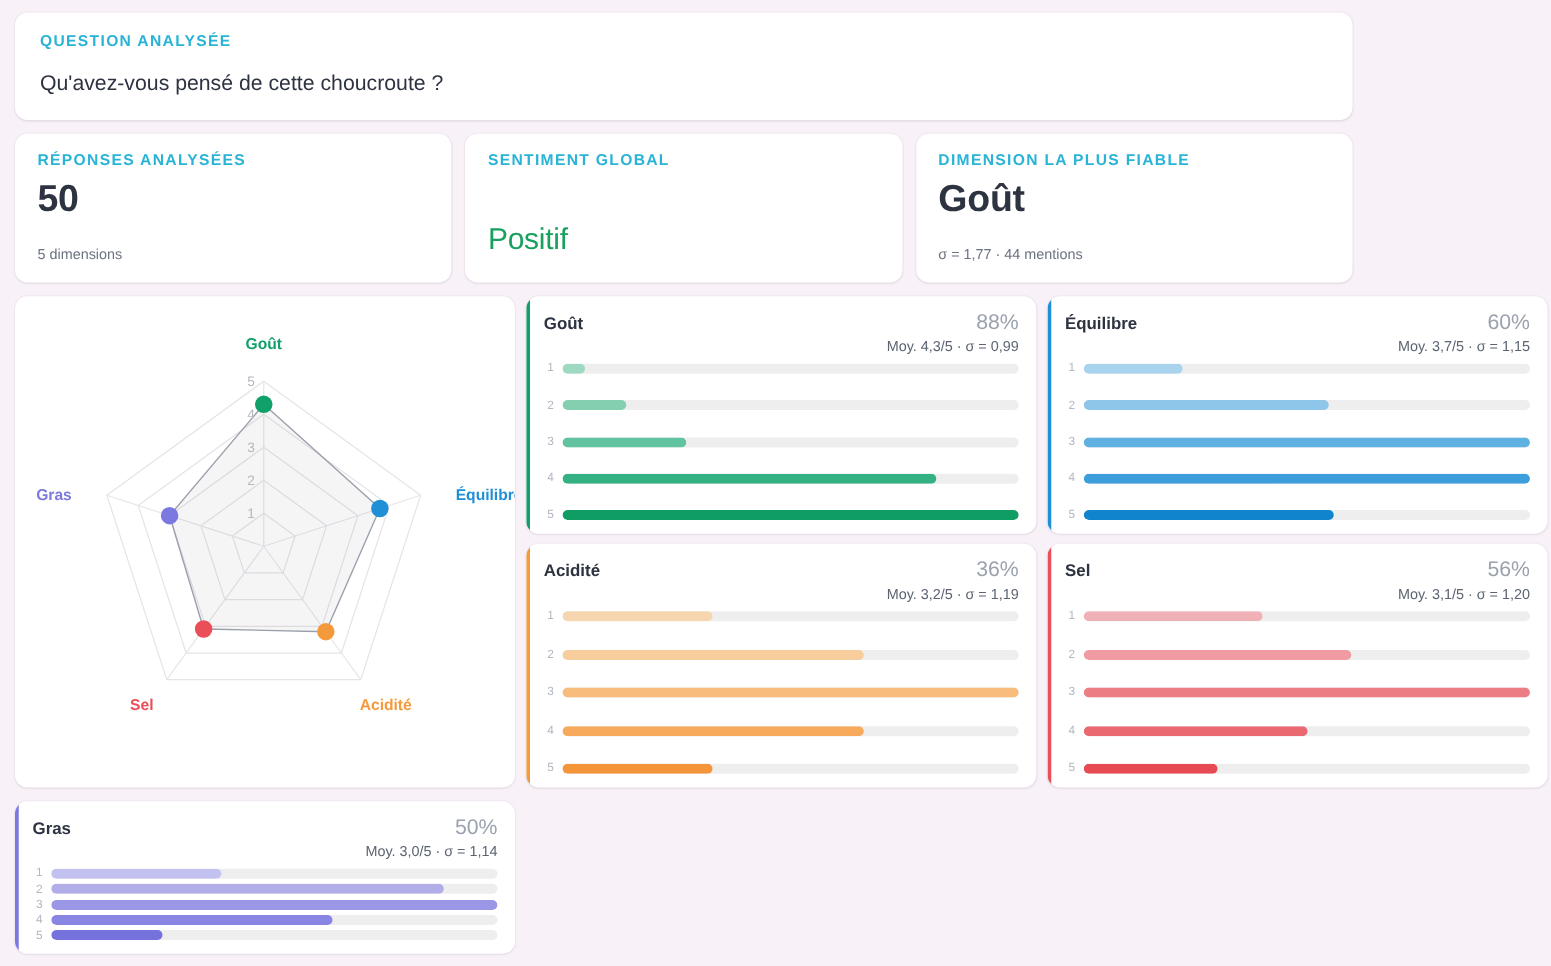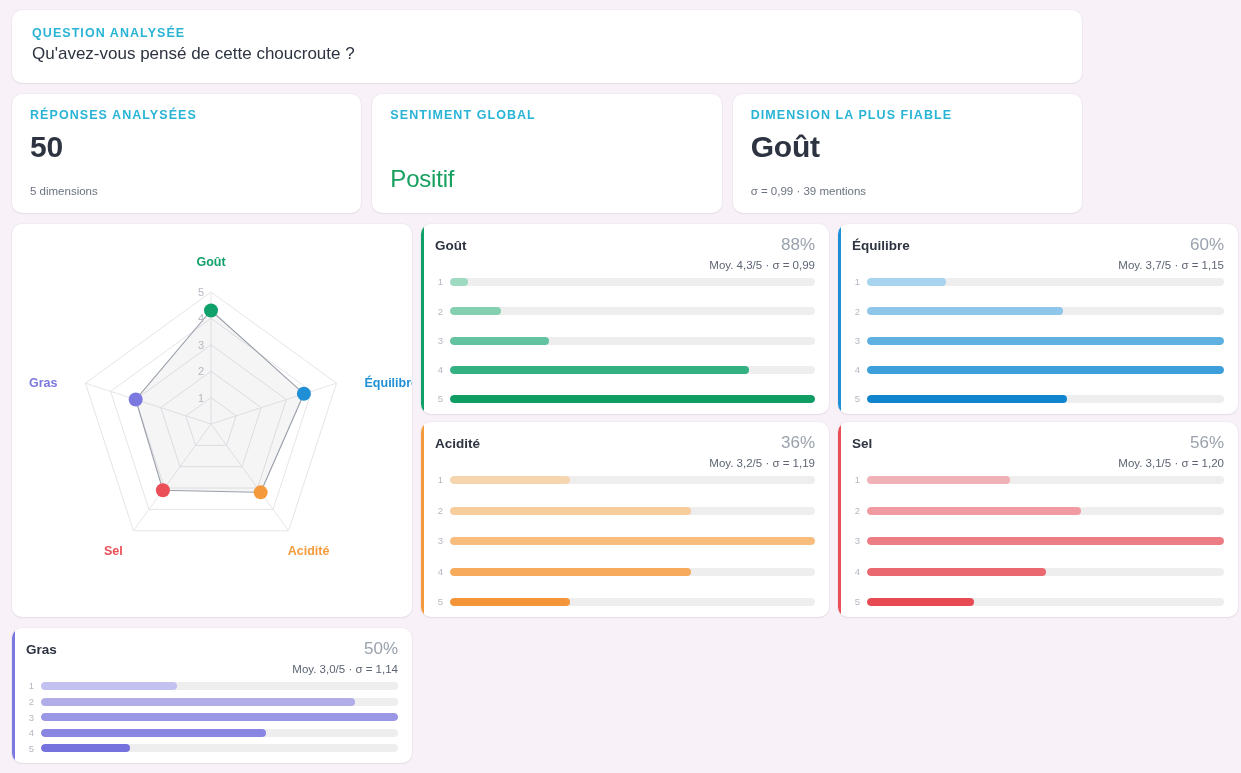--- a/index.html
+++ b/index.html
@@ -33,21 +33,21 @@
 
   .eyebrow {
     font-size: 12.5px;
     letter-spacing: .085em;
     font-weight: 700;
     color: #29b4d6;
     text-transform: uppercase;
     line-height: 1.2;
   }
   .question-text {
-    margin-top: 2px;
+    margin-top: 15px;
     font-size: 17px;
     color: #2d3340;
     line-height: 1.3;
   }
 
   
   .stat-row {
     display: grid;
     grid-template-columns: 1fr 1fr 1fr;
     gap: 11px;
@@ -178,21 +178,21 @@
     </div>
 
     <div class="card stat-card">
       <div class="eyebrow">SENTIMENT GLOBAL</div>
       <div class="stat-value positive">Positif</div>
     </div>
 
     <div class="card stat-card">
       <div class="eyebrow">DIMENSION LA PLUS FIABLE</div>
       <div class="stat-value">Goût</div>
-      <div class="stat-sub">σ = 0,99 · 39 mentions</div>
+      <div class="stat-sub">σ = 1,77 · 44 mentions</div>
     </div>
 
   </div>
 
   <div class="main-grid">
 
     <div class="card radar-card">
       <svg id="radar-svg" viewBox="0 0 400 393">
           <polygon points="199,173.6 224.10789203019206,191.8419513485014 214.5175306605213,221.35804865149862 183.4824693394787,221.35804865149862 173.89210796980794,191.8419513485014" fill="none" stroke="#e6e4e8" stroke-width="1"></polygon>
           <polygon points="199,147.2 249.2157840603841,183.6839026970028 230.03506132104258,242.7160973029972 167.96493867895742,242.7160973029972 148.78421593961588,183.6839026970028" fill="none" stroke="#e6e4e8" stroke-width="1"></polygon>

